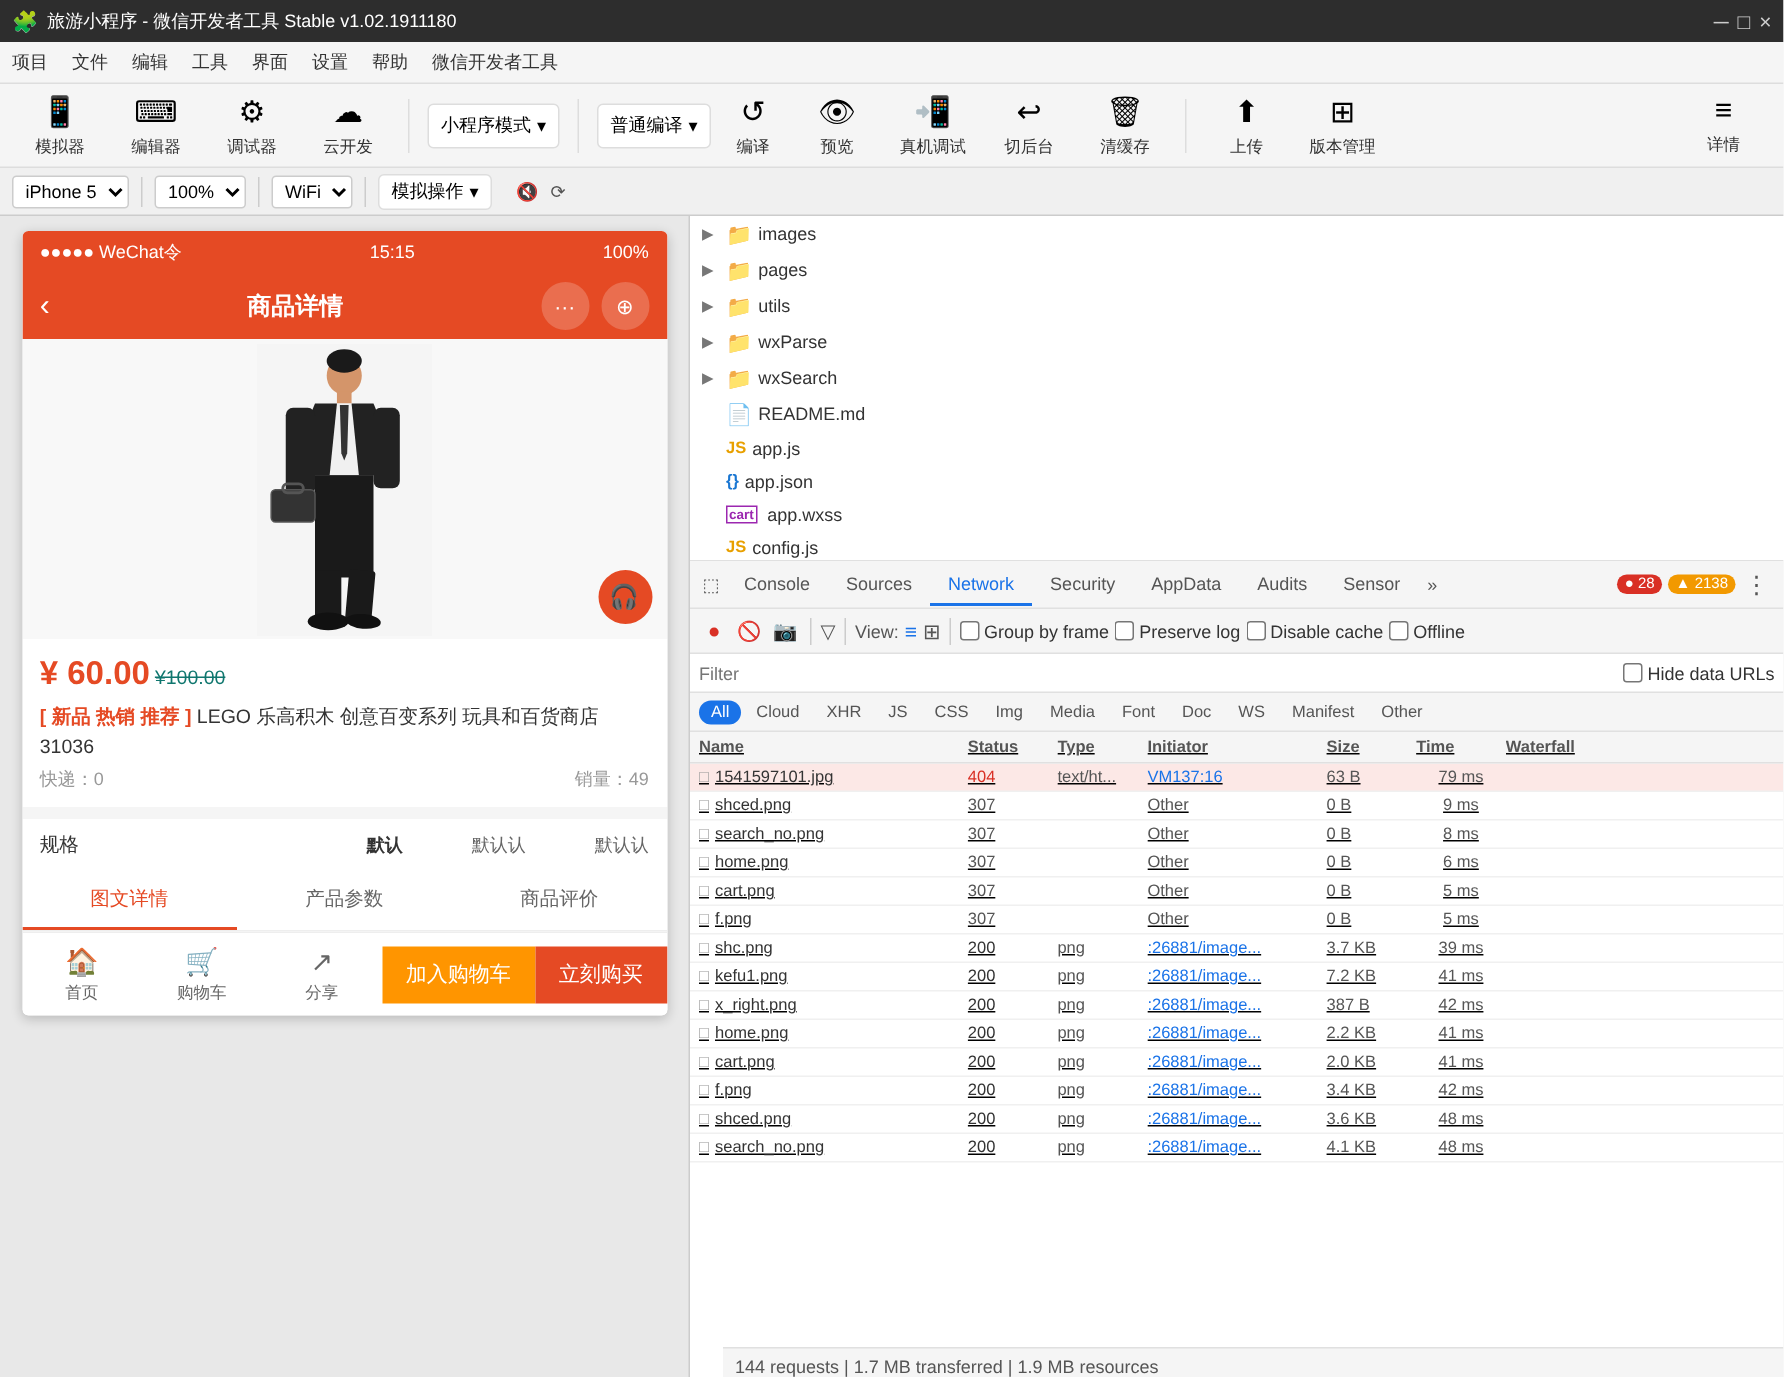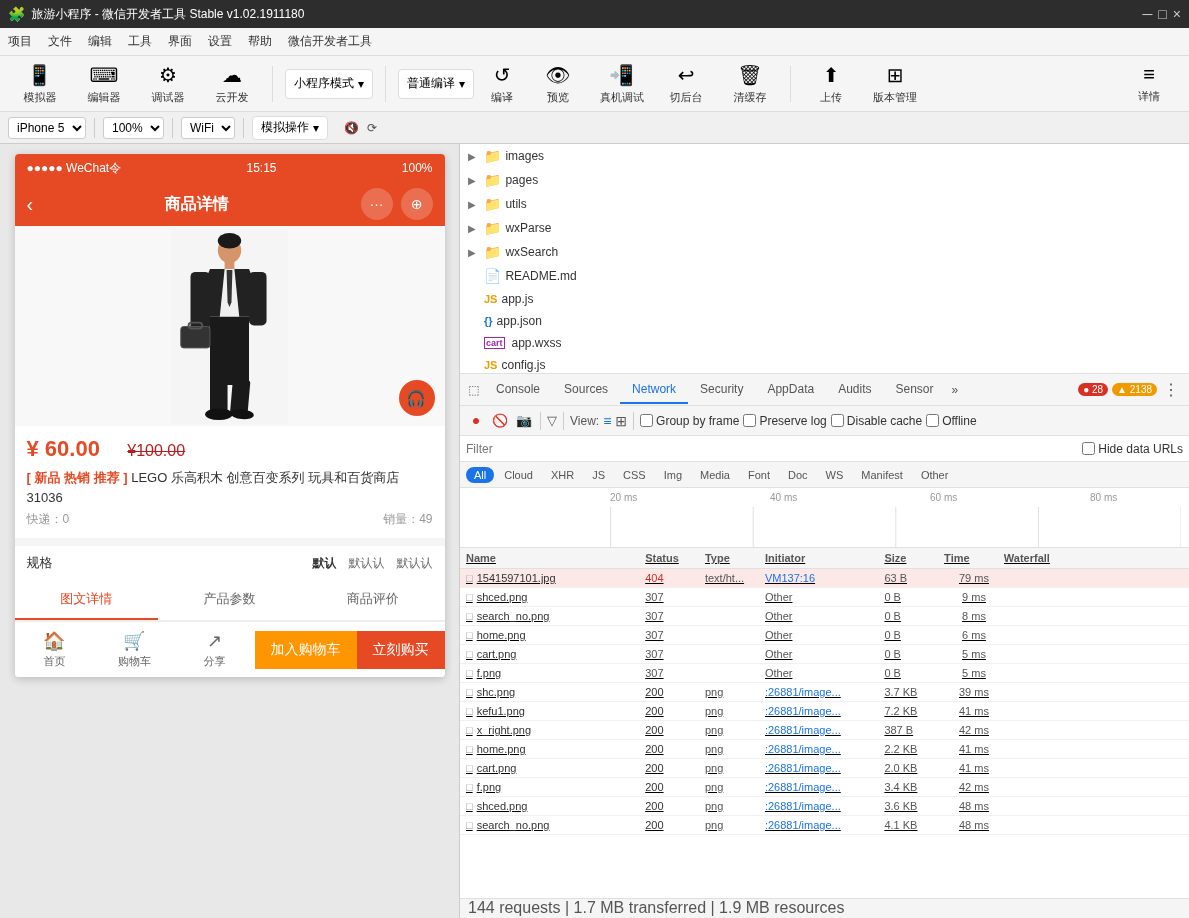--- a/index.html
+++ b/index.html
@@ -41,32 +41,32 @@
     .phone-navbar { background: #e54a24; color: #fff; height: 44px; display: flex; align-items: center; padding: 0 12px; }
     .phone-navbar .back-btn { font-size: 20px; cursor: pointer; }
     .phone-navbar .nav-title { flex: 1; text-align: center; font-size: 16px; font-weight: bold; }
     .phone-navbar .nav-right { display: flex; gap: 8px; }
     .phone-navbar .nav-icon { width: 32px; height: 32px; background: rgba(255,255,255,0.2); border-radius: 50%; display: flex; align-items: center; justify-content: center; font-size: 14px; cursor: pointer; }
     .headphone-icon { position: absolute; right: 10px; bottom: 10px; width: 36px; height: 36px; background: #e54a24; border-radius: 50%; display: flex; align-items: center; justify-content: center; color: #fff; font-size: 16px; }
 
     
     .product-info { padding: 10px 12px; background: #fff; }
     .product-price { color: #e54a24; font-size: 22px; font-weight: bold; }
-    .product-price-orig { color: #b91c1c; font-size: 16px; text-decoration: line-through; margin-left: 24px; }
+    .product-price-orig { color: #0f766e; font-size: 13px; text-decoration: line-through; margin-left: 0; }
     .product-title { color: #333; font-size: 13px; margin-top: 6px; line-height: 1.5; }
     .product-meta { display: flex; justify-content: space-between; color: #999; font-size: 12px; margin-top: 4px; }
     
     
     .phone-divider { height: 8px; background: #f5f5f5; }
     
     
     .spec-row { padding: 8px 12px; background: #fff; display: flex; align-items: center; justify-content: space-between; }
     .spec-label { color: #333; font-size: 13px; }
     .spec-options { display: flex; gap: 12px; }
-    .spec-option { color: #666; font-size: 12px; cursor: pointer; }
+    .spec-option { color: #666; font-size: 12px; cursor: pointer; margin-left: 34px; }
     .spec-option.active { color: #333; font-weight: bold; }
     
     
     .phone-tabs { display: flex; border-bottom: 1px solid #eee; background: #fff; }
     .phone-tab { flex: 1; text-align: center; padding: 10px 0; font-size: 13px; color: #666; cursor: pointer; border-bottom: 2px solid transparent; }
     .phone-tab.active { color: #e54a24; border-bottom-color: #e54a24; }
     
     
     .phone-bottombar { background: #fff; border-top: 1px solid #eee; height: 56px; display: flex; align-items: center; }
     .phone-nav-icons { display: flex; flex: 1; }
@@ -148,21 +148,21 @@
     .net-cell-status.s307 { color: #555; }
     .net-cell-status.s200 { color: #333; }
     .net-cell-type { flex: 1; min-width: 60px; color: #555; }
     .net-cell-initiator { flex: 2; min-width: 80px; color: #1a73e8; }
     .net-cell-initiator.other { color: #555; }
     .net-cell-size { flex: 1; min-width: 50px; color: #555; }
     .net-cell-time { flex: 1; min-width: 50px; color: #555; text-align: center; }
     .net-cell-waterfall { flex: 3; min-width: 100px; }
 
     
-    #devtools-status { height: 20px; background: #f5f5f5; border-top: 1px solid #e0e0e0; display: flex; align-items: flex-start; padding: 0 8px; font-size: 16px; color: #555; }
+    #devtools-status { height: 20px; background: #f5f5f5; border-top: 1px solid #e0e0e0; display: flex; align-items: flex-end; padding: 0 8px; font-size: 12px; color: #555; margin-left: 22px; }
 
     
     ::-webkit-scrollbar { width: 6px; height: 6px; }
     ::-webkit-scrollbar-track { background: #f5f5f5; }
     ::-webkit-scrollbar-thumb { background: #ccc; border-radius: 3px; }
 
     
     .person-container { width: 100%; height: 200px; background: #f8f8f8; position: relative; overflow: hidden; display: flex; align-items: center; justify-content: center; }
     .person-svg { width: auto; height: 195px; }
   </style>
@@ -500,39 +500,20 @@
       <div class="type-tab">CSS</div>
       <div class="type-tab">Img</div>
       <div class="type-tab">Media</div>
       <div class="type-tab">Font</div>
       <div class="type-tab">Doc</div>
       <div class="type-tab">WS</div>
       <div class="type-tab">Manifest</div>
       <div class="type-tab">Other</div>
     </div>
 
-    <div id="timeline">
-      <div style="display:flex; padding: 4px 8px 0; position:relative;">
-        <span style="position:absolute; left: 150px; font-size:10px; color:#999;">20 ms</span>
-        <span style="position:absolute; left: 310px; font-size:10px; color:#999;">40 ms</span>
-        <span style="position:absolute; left: 470px; font-size:10px; color:#999;">60 ms</span>
-        <span style="position:absolute; left: 630px; font-size:10px; color:#999;">80 ms</span>
-
-      </div>
-      <div style="position:absolute; bottom:0; left:0; right:0; height:40px; display:flex; align-items:flex-end; padding: 0 8px;">
-
-        <svg width="100%" height="40">
-          <line x1="20%" y1="0" x2="20%" y2="40" stroke="#e0e0e0" stroke-width="1"></line>
-          <line x1="40%" y1="0" x2="40%" y2="40" stroke="#e0e0e0" stroke-width="1"></line>
-          <line x1="60%" y1="0" x2="60%" y2="40" stroke="#e0e0e0" stroke-width="1"></line>
-          <line x1="80%" y1="0" x2="80%" y2="40" stroke="#e0e0e0" stroke-width="1"></line>
-          <line x1="100%" y1="0" x2="100%" y2="40" stroke="#e0e0e0" stroke-width="1"></line>
-        </svg>
-      </div>
-    </div>
 
     <div id="network-table">
       <div class="net-table-header">
         <div class="net-col net-col-name">Name</div>
         <div class="net-col net-col-status">Status</div>
         <div class="net-col net-col-type">Type</div>
         <div class="net-col net-col-initiator">Initiator</div>
         <div class="net-col net-col-size">Size</div>
         <div class="net-col net-col-time">Time</div>
         <div class="net-col net-col-waterfall">Waterfall</div>

